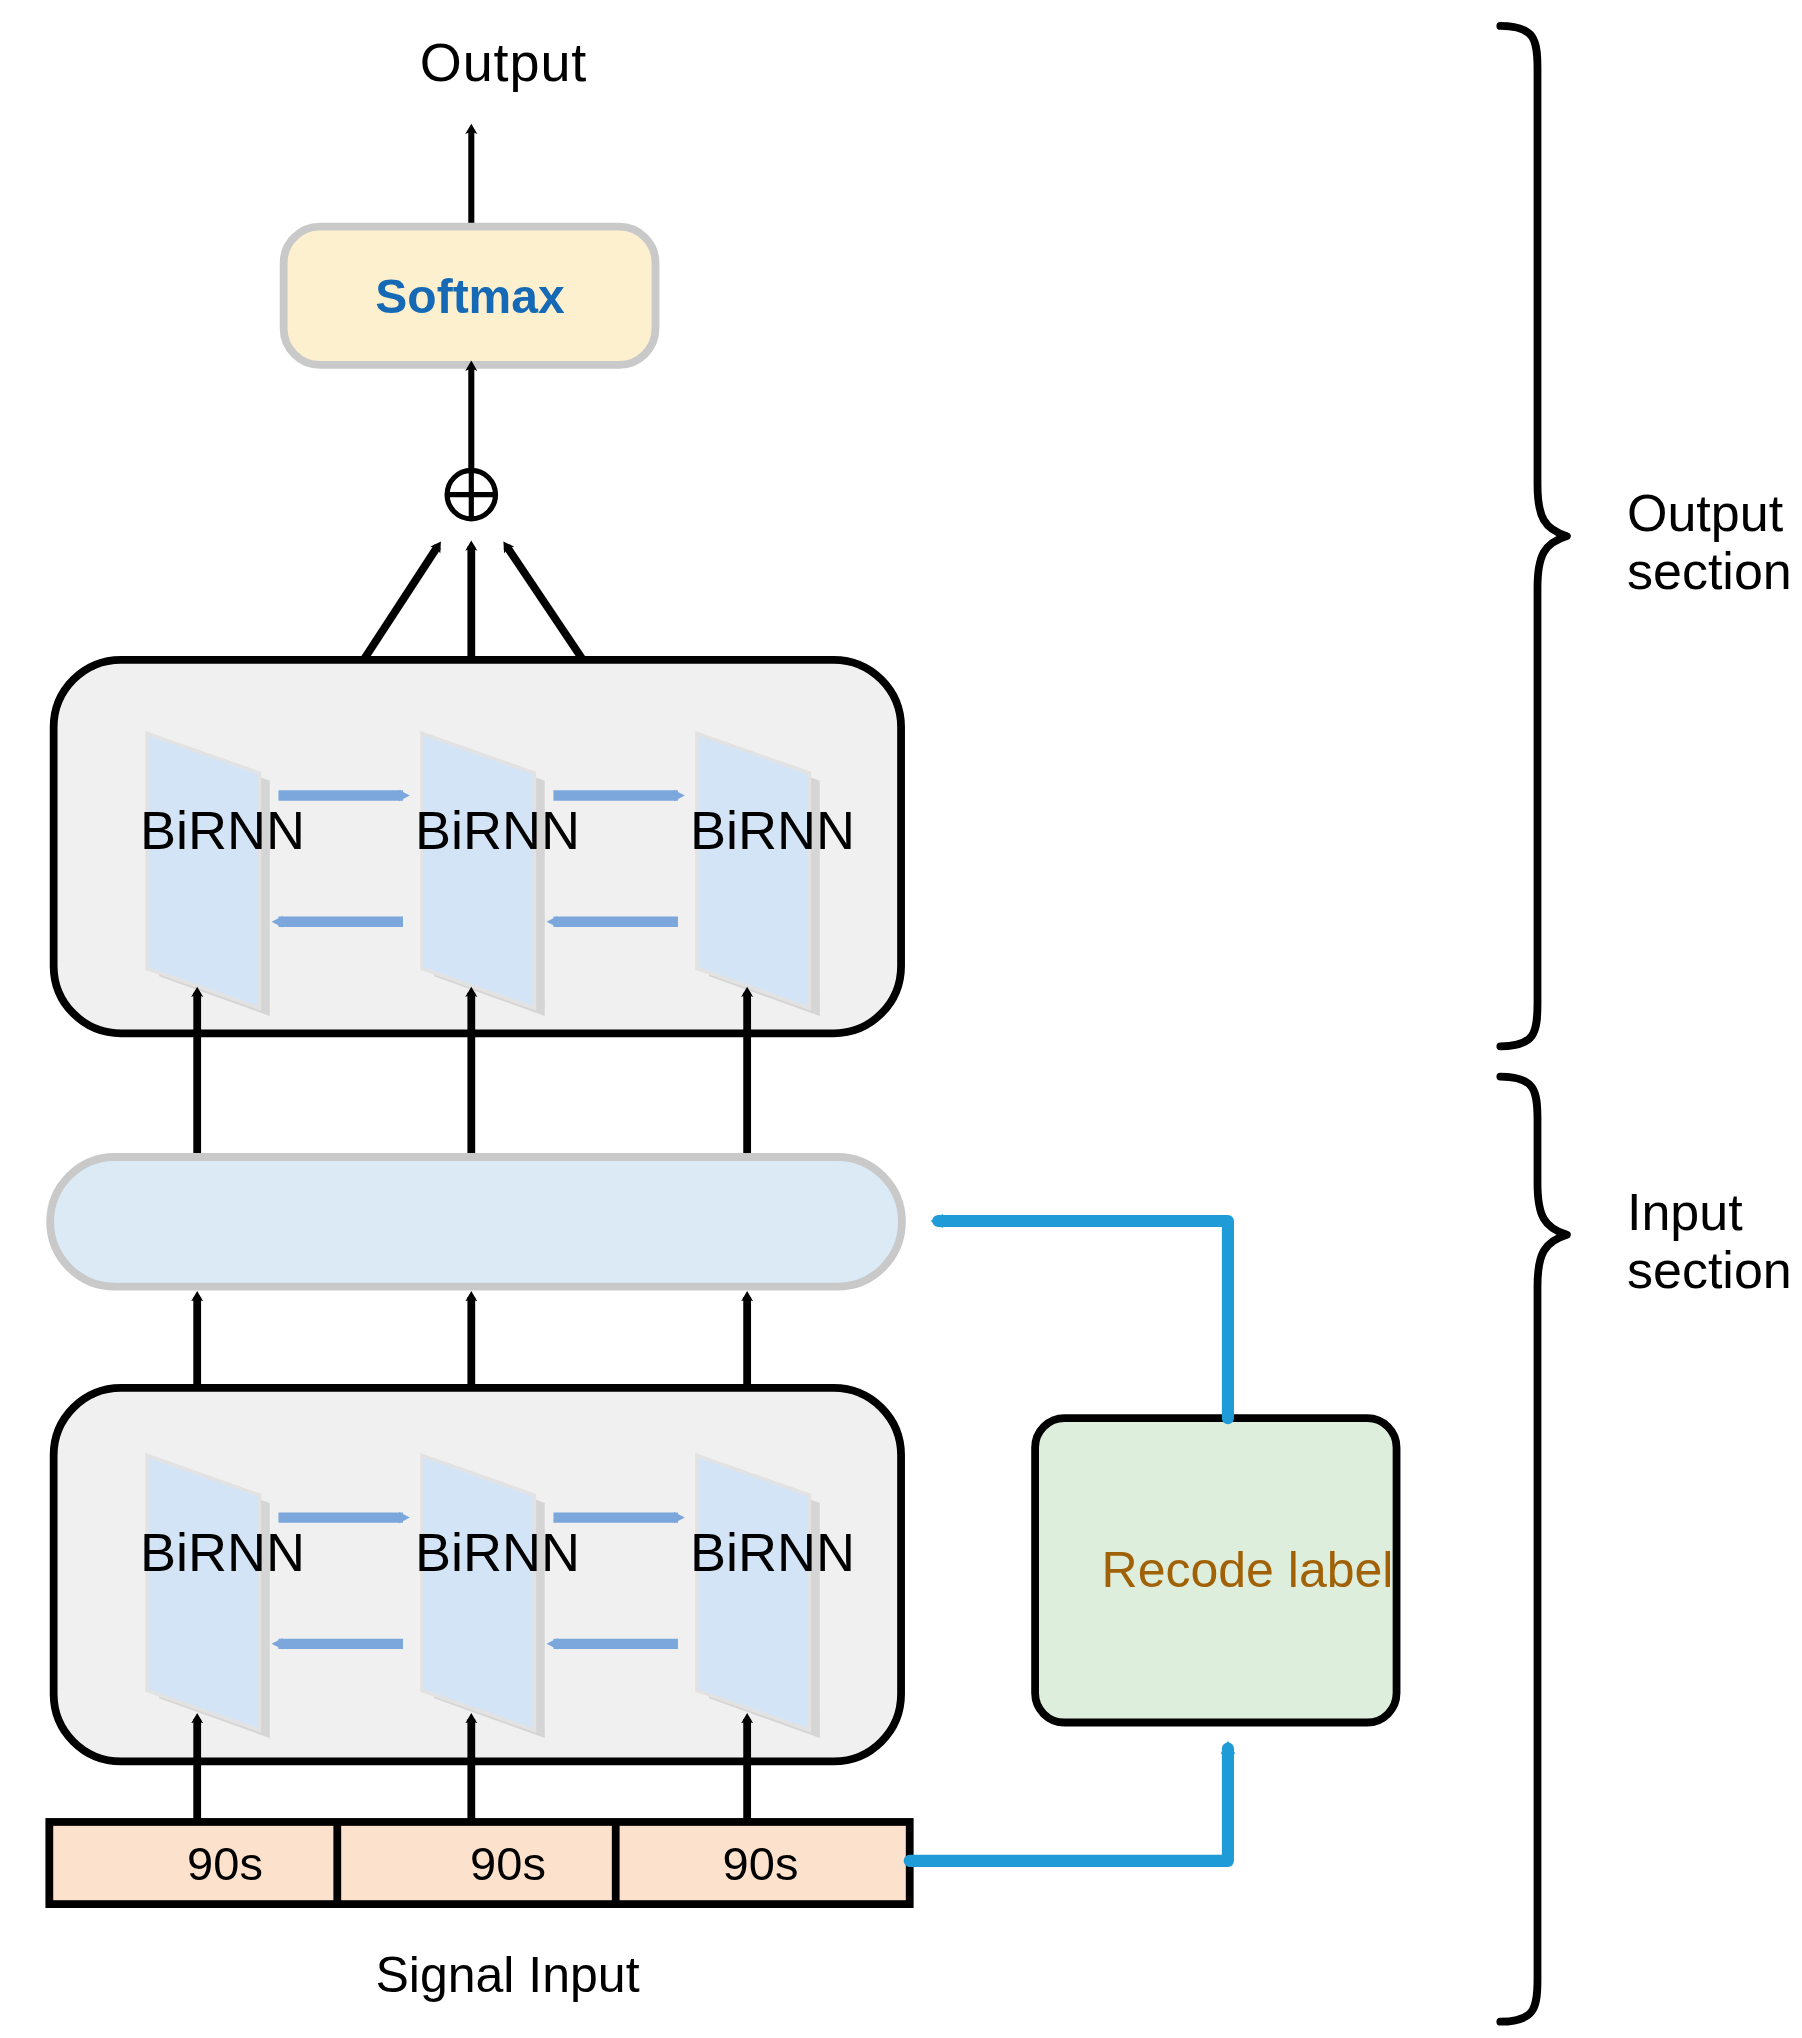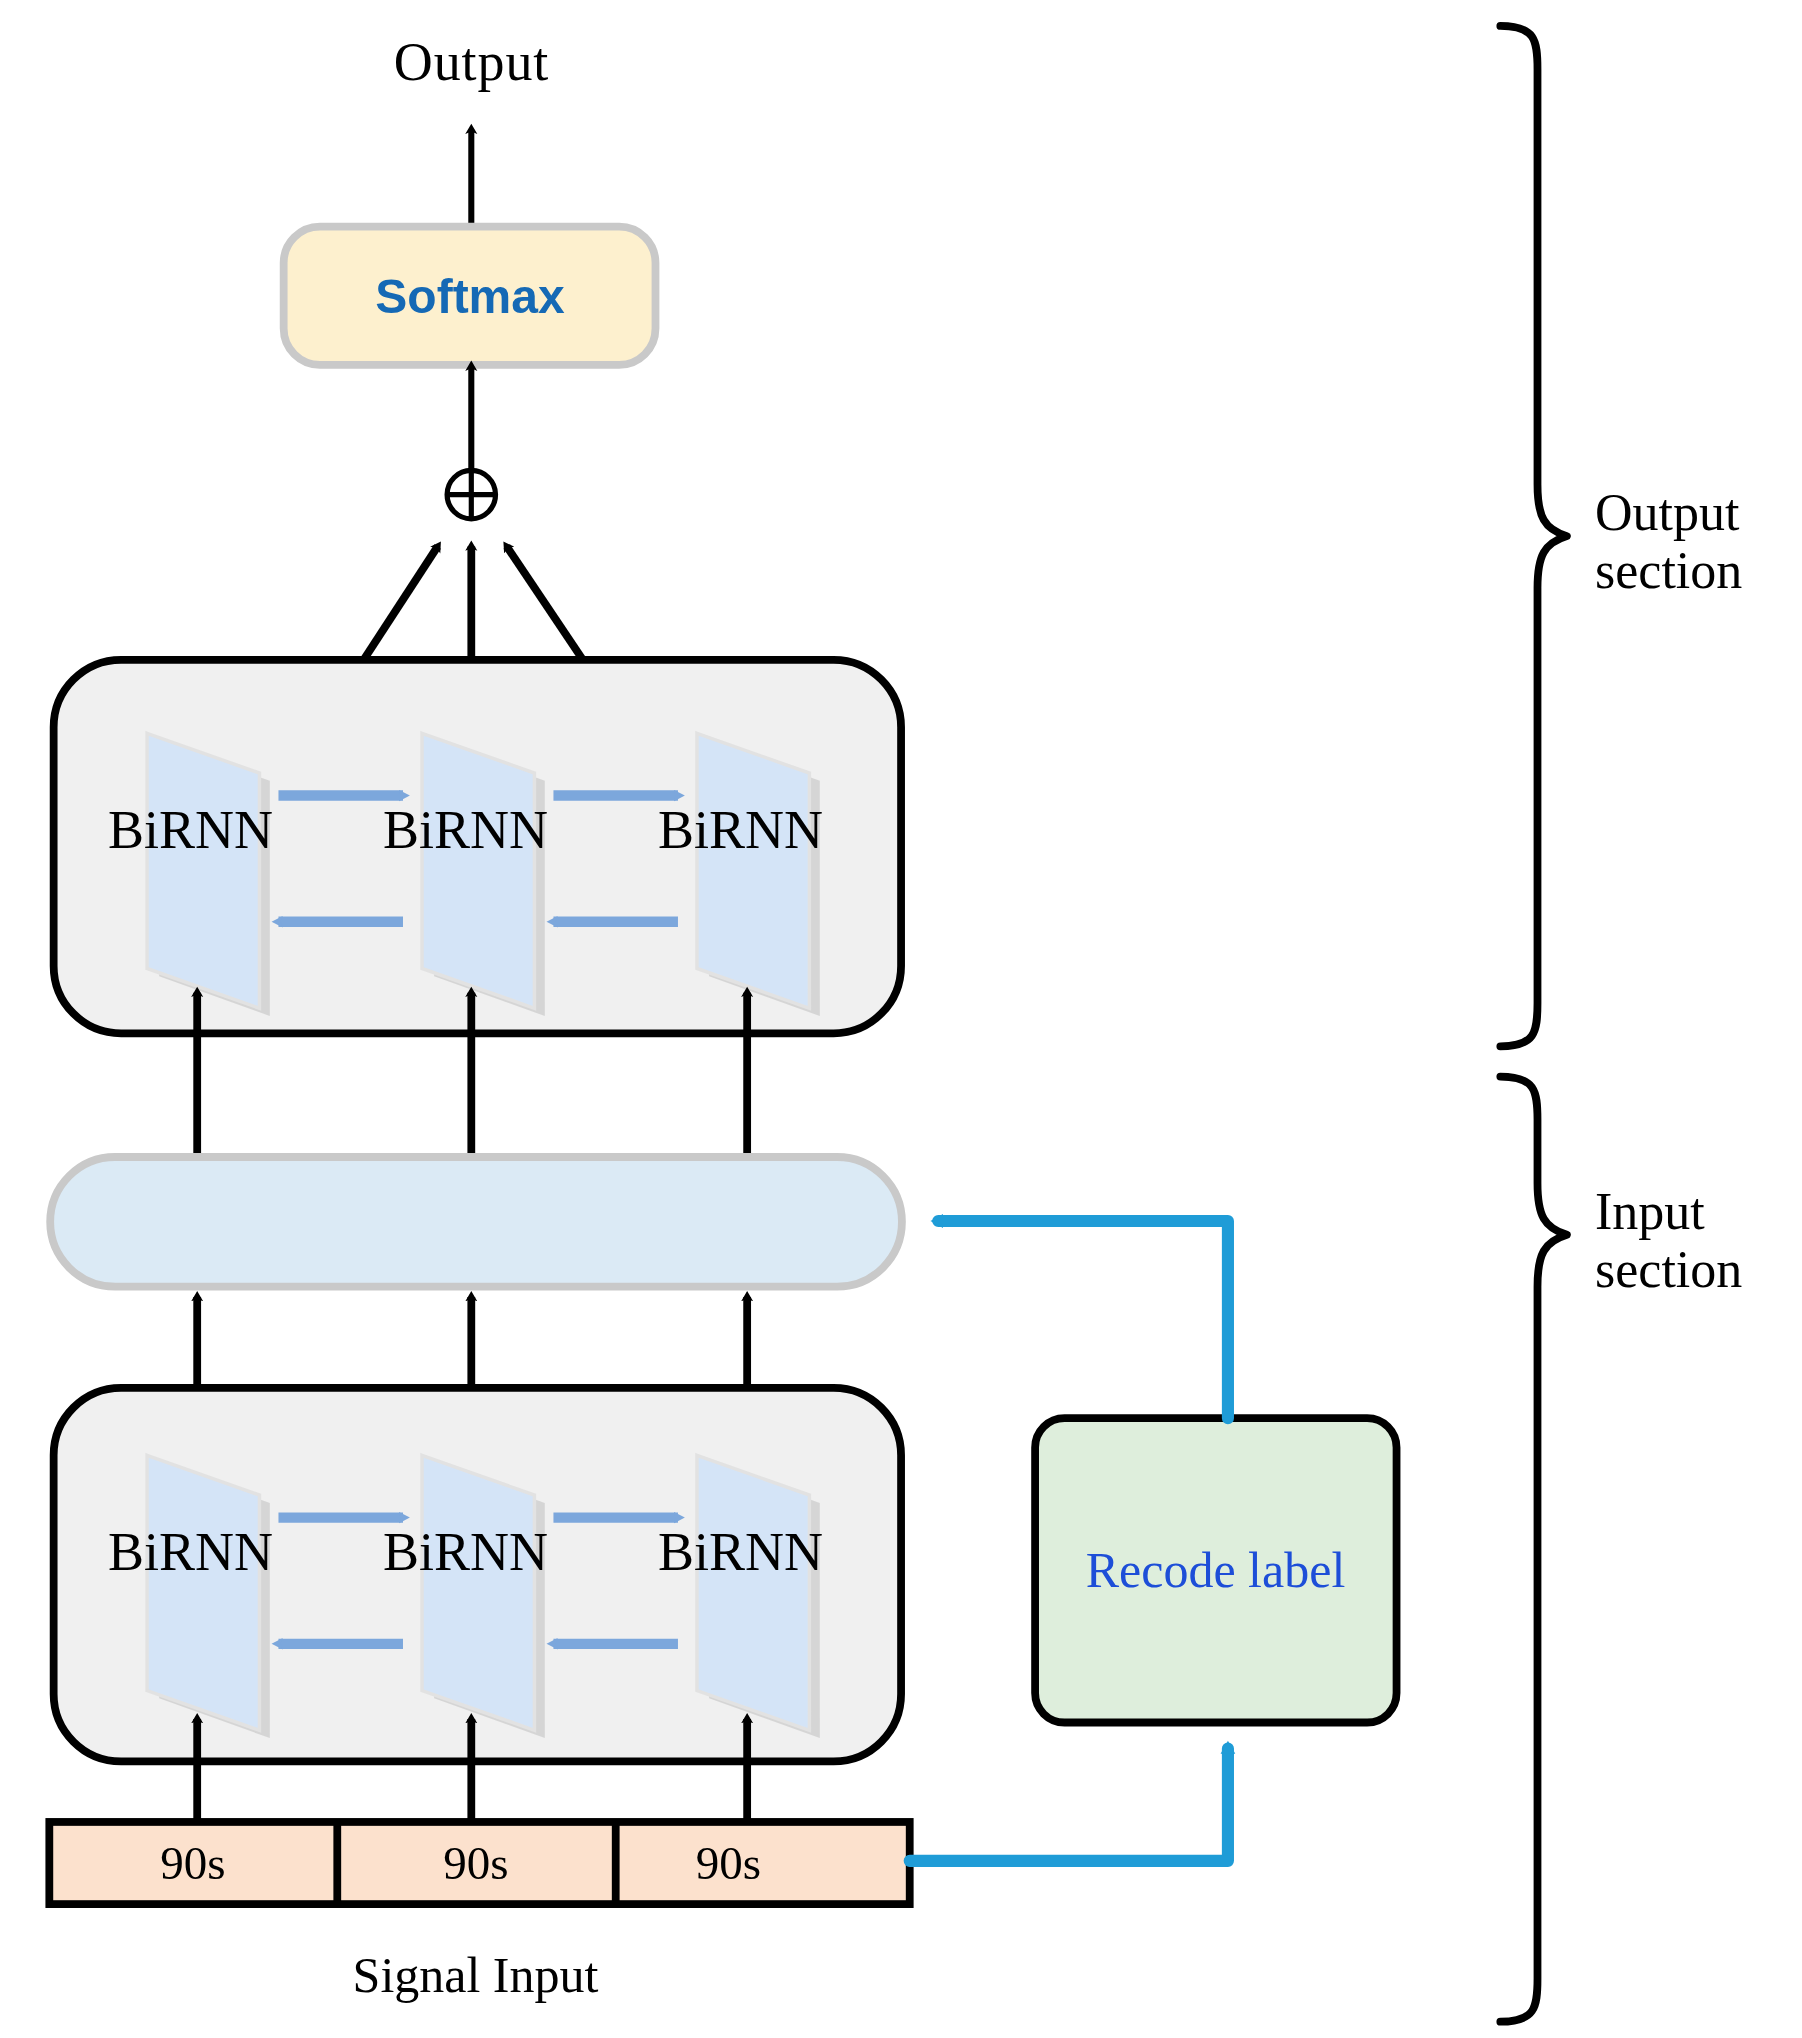--- a/index.html
+++ b/index.html
@@ -20,21 +20,22 @@
   }
   #diagram-svg {
     position: absolute;
     top: 0;
     left: 0;
     width: 1803px;
     height: 2039px;
     display: block;
   }
   .serif-text {
-    font-family: Liberation Serif, serif;
+    font-family: Liberation Sans, sans-serif;
+    margin-left: 32px;
   }
   .sans-text {
     font-family: "Liberation Sans", "DejaVu Sans", sans-serif;
   }
 </style>
 </head>
 <body>
 
 <div id="diagram-root">
 
@@ -202,21 +203,21 @@
 
   <div class="serif-text" style="position:absolute; left:78px; top:1521px; width:225px; text-align:center;
               font-size:54px; color:#000000;">BiRNN</div>
   <div class="serif-text" style="position:absolute; left:353px; top:1521px; width:225px; text-align:center;
               font-size:54px; color:#000000;">BiRNN</div>
   <div class="serif-text" style="position:absolute; left:628px; top:1521px; width:225px; text-align:center;
               font-size:54px; color:#000000;">BiRNN</div>
 
   <div class="serif-text" style="position:absolute; left:1035px; top:1418px; width:361px; height:304px;
               display:flex; align-items:center; justify-content:center;
-              font-size:50px; color:#1d4ed8;">Recode label</div>
+              font-size:50px; color:#a16207;">Recode label</div>
 
   <div class="serif-text" style="position:absolute; left:49px; top:1822px; width:288px; height:82px;
               display:flex; align-items:center; justify-content:center;
               font-size:47px; color:#000000;">90s</div>
   <div class="serif-text" style="position:absolute; left:337px; top:1822px; width:278px; height:82px;
               display:flex; align-items:center; justify-content:center;
               font-size:47px; color:#000000;">90s</div>
   <div class="serif-text" style="position:absolute; left:616px; top:1822px; width:294px; height:82px;
               display:flex; align-items:center; justify-content:center;
               font-size:47px; color:#000000; padding-right:69px; box-sizing:border-box;">90s</div>

